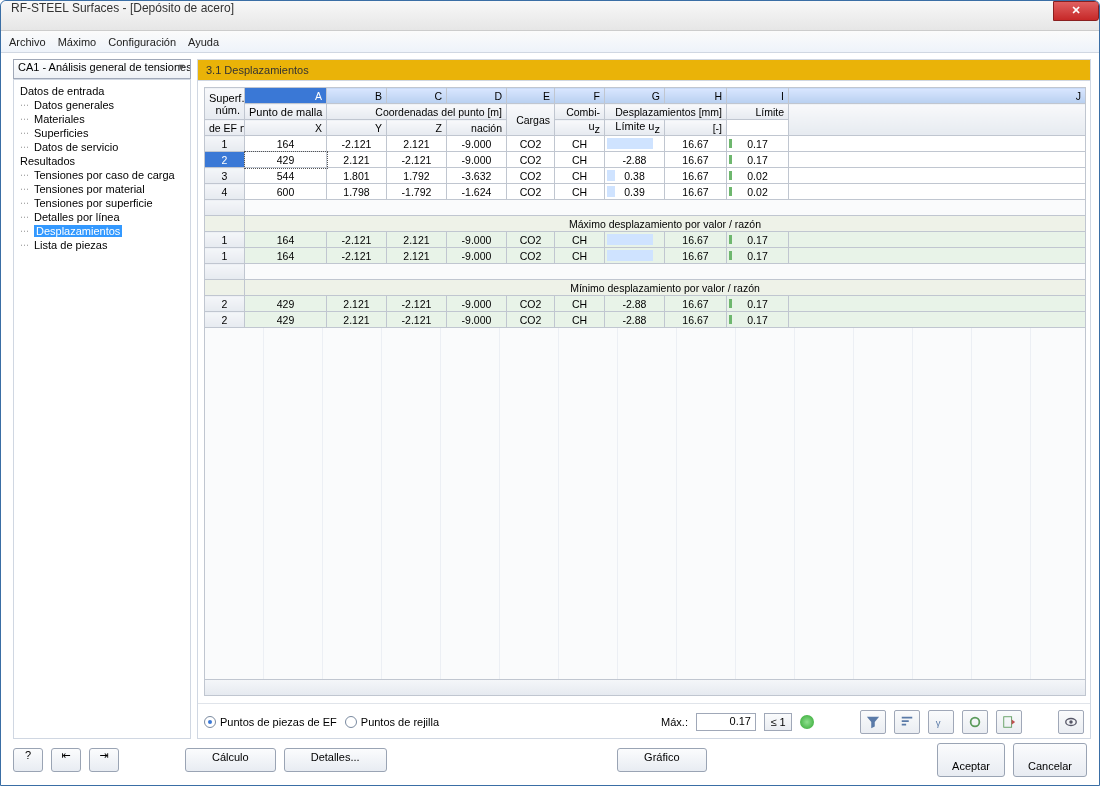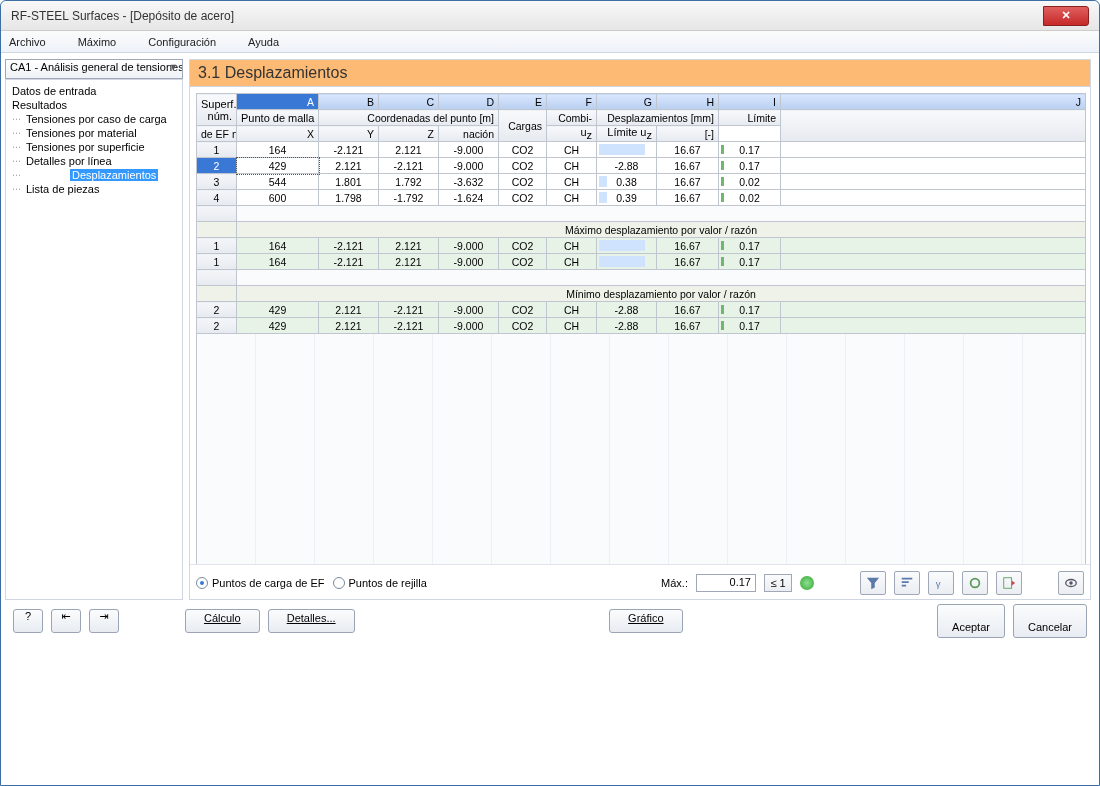--- a/index.html
+++ b/index.html
@@ -1,32 +1,32 @@
 <!DOCTYPE html>
 <html><head>
 <meta charset="utf-8">
 <style>
 * { box-sizing: border-box; margin: 0; padding: 0; font-family: "Segoe UI", Tahoma, sans-serif; font-size: 11px; }
 body { background: #fff; width: 1100px; height: 786px; overflow: hidden; border: 1px solid #3a6ea5; border-radius: 6px 6px 0 0; }
-.titlebar { height: 30px; background: linear-gradient(#f8f8f8,#e6e6e6); display: flex; align-items: center; padding: 0 10px 0 10px; border-radius: 6px 6px 0 0; border-bottom: 1px solid #ccc; }
+.titlebar { height: 30px; background: linear-gradient(#f8f8f8,#e6e6e6); display: flex; padding: 0 0 0 10px; border-radius: 6px 6px 0 0; border-bottom: 1px solid #ccc; }
 .titlebar .title { flex: 1; color: #333; font-size: 12px; }
 .titlebar .close { width: 46px; height: 20px; background: linear-gradient(#e06060,#c62828); color: #fff; text-align: center; border: 1px solid #8a1f1f; border-radius: 0 3px 3px 0; line-height: 17px; font-weight: bold; }
-.menubar { height: 22px; background: linear-gradient(#fbfbfb,#eef3fa); display: flex; align-items: center; padding: 0 8px; gap: 32px; color: #222; border-bottom: 1px solid #d0d7e2; }
+.menubar { height: 22px; background: linear-gradient(#fbfbfb,#eef3fa); display: flex; align-items: center; padding: 0 8px; gap: 12px; color: #222; border-bottom: 1px solid #d0d7e2; }
 .menubar span { cursor: default; }
-.content { display: flex; height: 547px; padding: 6px 8px 0 4px; gap: 6px; }
+.content { display: flex; height: 686px; padding: 6px 8px 0 12px; gap: 6px; }
 .sidebar { width: 178px; display: flex; flex-direction: column; }
 .combo { height: 20px; border: 1px solid #a0a8b8; background: linear-gradient(#fff,#eef1f6); padding: 1px 18px 1px 4px; position: relative; white-space: nowrap; overflow: hidden; }
 .combo::after { content: "▼"; position: absolute; right: 4px; top: 2px; font-size: 9px; color: #555; }
 .tree { flex: 1; border: 1px solid #d0d7e2; padding: 4px 2px; background: #fff; overflow: hidden; }
 .tree .node { padding: 1px 2px 1px 4px; white-space: nowrap; cursor: default; }
 .tree .child { padding-left: 18px; position: relative; }
 .tree .child::before { content: "⋯"; position: absolute; left: 4px; color: #888; font-size: 9px; top: 2px; }
-.tree .sel { background: #3399ff; color: #fff; display: inline-block; padding: 0 2px; margin-left: 44px; }
+.tree .sel { background: #3399ff; color: #fff; display: inline-block; padding: 0 2px; }
 .main { flex: 1; display: flex; flex-direction: column; border: 1px solid #d0d7e2; background: #fff; }
-.main-title { padding: 4px 8px; font-size: 16px; color: #333; background: #fdba74; border-bottom: 1px solid #d0d7e2; }
+.main-title { padding: 4px 8px; font-size: 11px; color: #333; background: #eab308; border-bottom: 1px solid #d0d7e2; }
 .grid-wrap { flex: 1; overflow: hidden; padding: 6px 4px 2px 6px; position: relative; }
 table.grid { border-collapse: collapse; width: 100%; table-layout: fixed; }
 table.grid th, table.grid td { border: 1px solid #c0c6d0; height: 16px; font-size: 10.5px; padding: 0 4px; text-align: center; overflow: hidden; white-space: nowrap; background: #fff; }
 table.grid th { background: linear-gradient(#f8f9fb,#e6eaf0); font-weight: normal; text-align: right; }
 table.grid th.colltr { background: linear-gradient(#d9e6ff,#b8d0f0); }
 table.grid th.colltr.sel { background: #3a78d6; color:#fff; }
 table.grid td.rowhdr { background: linear-gradient(#f4f6f9,#e6eaf0); text-align: center; }
 table.grid td.rowhdr.selrow { background: #3a78d6; color: #fff; }
 table.grid td.green { background: #e8f3e8; }
 table.grid td.num { text-align: center; }
@@ -42,21 +42,21 @@
 .radio .dot { width:12px; height:12px; border-radius:50%; border:1px solid #7a8aa0; background:#fff; position:relative; }
 .radio .dot.on::after { content:""; position:absolute; inset:3px; border-radius:50%; background:#3a78d6; }
 .footer-row .spacer { flex:1; }
 .valbox { width:60px; height:18px; border:1px solid #a0a8b8; background:#fff; text-align:right; padding:1px 4px; }
 .lebtn { width:28px; height:18px; border:1px solid #a0a8b8; background:linear-gradient(#fafbfc,#eaedf2); text-align:center; line-height:16px; }
 .okdot { width:14px;height:14px;border-radius:50%;background:radial-gradient(#8fe08f,#2fa52f); }
 .iconbtn { width:26px; height:24px; border:1px solid #a0a8b8; background:linear-gradient(#fafbfc,#eaedf2); border-radius:2px; display:flex; align-items:center; justify-content:center; }
 .iconbtn svg { width:14px; height:14px; }
 .bottom { height: 42px; display:flex; align-items:center; padding: 6px 12px; gap:8px; }
 .btn { height:24px; padding: 16px 14px; border:1px solid #9aa4b4; background:linear-gradient(#fbfcfd,#e8ecf2); border-radius:3px; cursor:default; }
-.btn.small { padding: 2px 18px; text-decoration: underline; }
+.btn.small { padding: 2px 26px; }
 .btn.icon { width:30px; padding:0; text-align:center; }
 .bottom .spacer { flex:1; }
 col.c-s { width:40px; } col.c-a { width:82px; } col.c-b { width:60px; } col.c-c { width:60px; } col.c-d { width:60px; }
 col.c-e { width:48px; } col.c-f { width:50px; } col.c-g { width:60px; } col.c-h { width:62px; } col.c-i { width:62px; } col.c-j { width:auto; }
 </style>
 </head>
 <body>
 
 <div class="titlebar">
   <div class="title">RF-STEEL Surfaces - [Depósito de acero]</div>
@@ -68,20 +68,26 @@
   <span>Máximo</span>
   <span>Configuración</span>
   <span>Ayuda</span>
 </div>
 
 <div class="content">
   <div class="sidebar">
     <div class="combo">CA1 - Análisis general de tensiones</div>
     <div class="tree">
       <div class="node">Datos de entrada</div>
+      <div id="tree-entrada">
+          <div class="node child">Datos generales</div>
+          <div class="node child">Materiales</div>
+          <div class="node child">Superficies</div>
+          <div class="node child">Datos de servicio</div>
+        </div>
       <div class="node">Resultados</div>
       <div id="tree-resultados">
           <div class="node child">Tensiones por caso de carga</div>
           <div class="node child">Tensiones por material</div>
           <div class="node child">Tensiones por superficie</div>
           <div class="node child">Detalles por línea</div>
           <div class="node child"><span class="sel">Desplazamientos</span></div>
           <div class="node child">Lista de piezas</div>
         </div>
     </div>
@@ -273,21 +279,21 @@
             </tr>
           </tbody>
       </table>
       <div class="empty-area"></div>
       <div class="hscroll"></div>
     </div>
 
     <div class="footer-row">
       <div class="radio">
         <div class="dot on"></div>
-        <span>Puntos de carga de EF</span>
+        <span>Puntos de piezas de EF</span>
       </div>
       <div class="radio">
         <div class="dot"></div>
         <span>Puntos de rejilla</span>
       </div>
       <div class="spacer"></div>
       <span>Máx.:</span>
       <div class="valbox">0.17</div>
       <div class="lebtn">≤ 1</div>
       <div class="okdot"></div>

